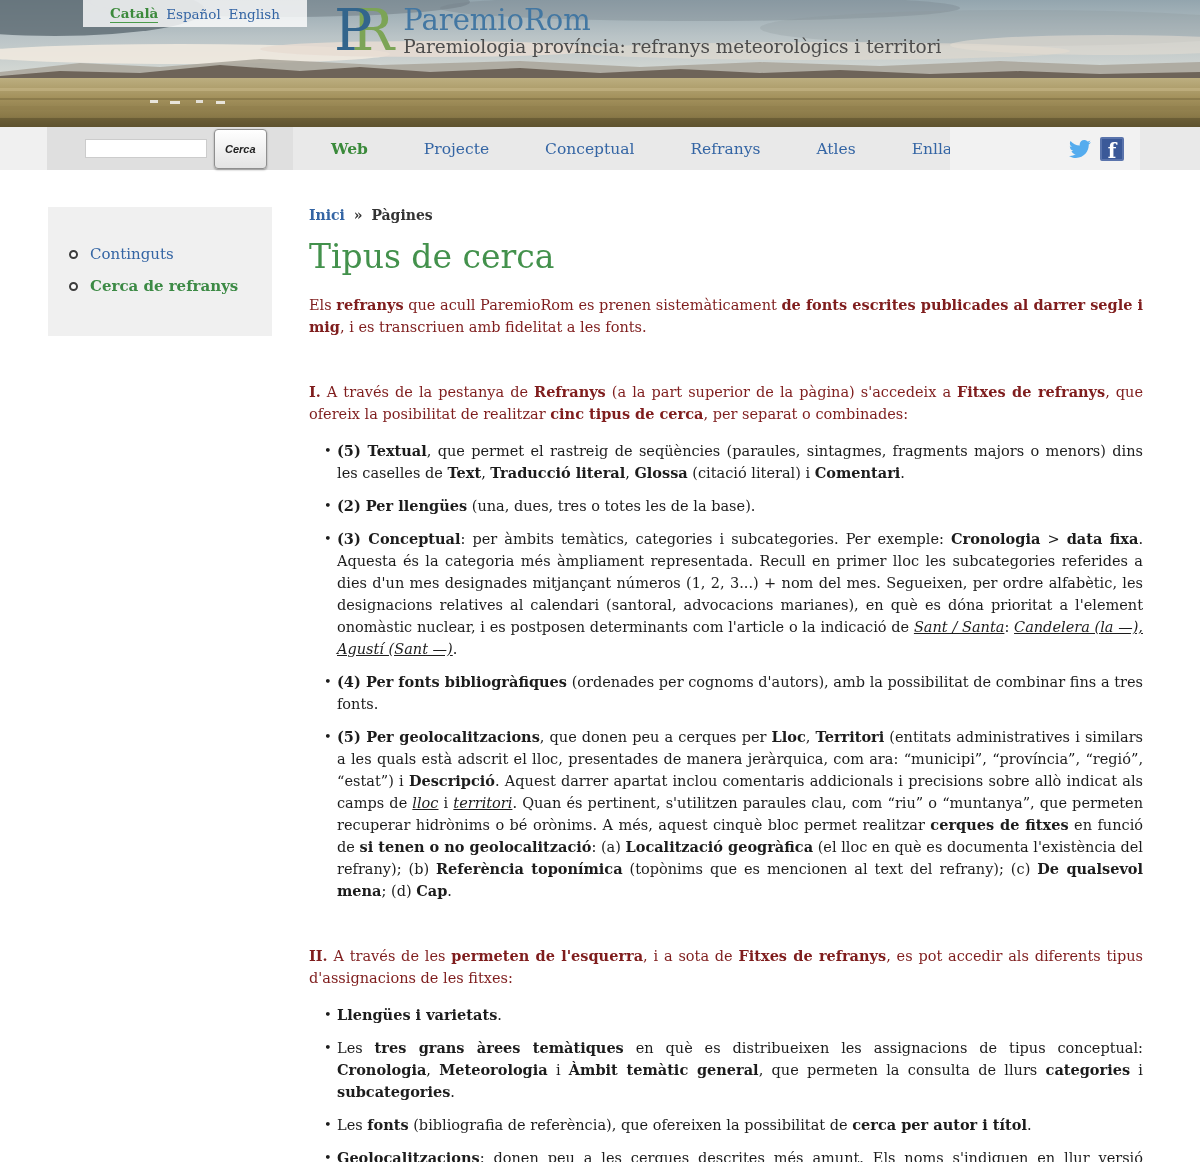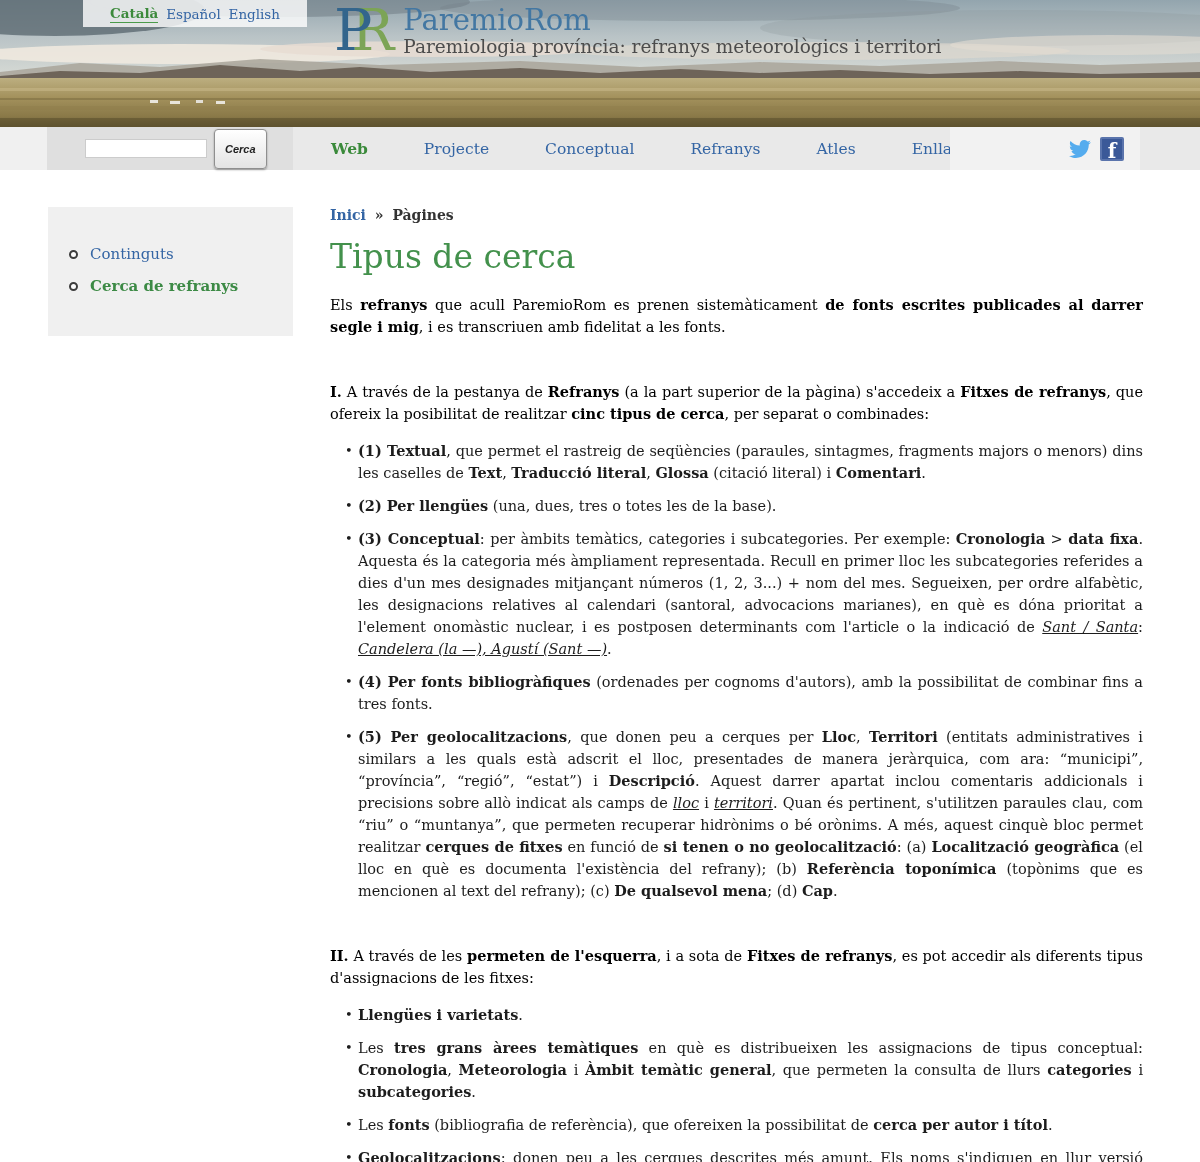--- a/index.html
+++ b/index.html
@@ -41,35 +41,35 @@
     background:#f2f2f2; display:flex; align-items:center; justify-content:flex-end;
     padding-right:16px; gap:7px; }
   .tw-icon { width:26px; height:22px; cursor:pointer; }
   .tw-icon svg { width:26px; height:22px; fill:#55acee; display:block; }
   .fb-icon { width:24px; height:24px; background:#3b5998; border:2px solid #5a74ac;
     border-radius:2px; color:#fff; display:flex; align-items:flex-end; justify-content:center;
     font-size:20px; font-weight:bold; line-height:16px; cursor:pointer; overflow:hidden; }
 
   
   .main { display:flex; align-items:flex-start; padding:37px 57px 0 48px; min-height:770px; }
-  .sidebar { width:245px; flex-shrink:0; background:#f0f0f0; padding:25px 0 27px; }
+  .sidebar { width:224px; flex-shrink:0; background:#f0f0f0; padding:25px 0 27px; }
   .sidebar ul { list-style:none; margin:0; padding:0; }
   .sidebar li { position:relative; padding-left:42px; margin:13px 0; font-size:15px; line-height:19px; }
   .sidebar li::before { content:""; position:absolute; left:21px; top:5px; width:5px; height:5px;
     border:2px solid #3d3d3d; border-radius:50%; background:#fdfdfd; }
   .sidebar a { color:#3465a4; text-decoration:none; cursor:pointer; }
   .sidebar li.active a { color:#3c8a45; font-weight:bold; }
 
   .content { flex:1; margin-left:37px; }
   .breadcrumb { font-size:14px; color:#333;font-weight:bold; }
   .breadcrumb a { color:#3465a4; text-decoration:none; cursor:pointer; }
   .bc-sep { margin:0 4px; }
   .page-title { font-size:33px; color:#43914c; font-weight:normal; margin:19px 0 0; line-height:30px; }
 
-  .body-p { font-size:14.5px; line-height:22px; color:#000000; text-align:justify; margin:0; }
+  .body-p { font-size:14.5px; line-height:22px; color:#7f1d1d; text-align:justify; margin:0; }
   .body-p.first { margin-top:22px; }
   .body-p.section { margin-top:43px; }
   .body-ul { margin:15px 0 0 15px; padding:0; list-style:none; }
   .body-ul li { position:relative; padding-left:13px; margin-bottom:11px;
     font-size:14.5px; line-height:22px; color:#1c1c1c; text-align:justify; }
   .body-ul li::before { content:"•"; position:absolute; left:0; top:0; font-size:13px; }
   strong { font-weight:bold; }
   em { font-style:italic;text-decoration:underline; }
 </style>
 </head>
@@ -166,21 +166,21 @@
       <div class="breadcrumb">
         <a>Inici</a>
         <span class="bc-sep">»</span>
         <span>Pàgines</span>
       </div>
       <h1 class="page-title">Tipus de cerca</h1>
       <div id="blocks">
           <p class="body-p first"><span>Els </span><strong>refranys</strong><span> que acull ParemioRom es prenen sistemàticament </span><strong>de fonts escrites publicades al darrer segle i mig</strong><span>, i es transcriuen amb fidelitat a les fonts.</span></p>
           <p class="body-p section"><strong>I.</strong><span> A través de la pestanya de </span><strong>Refranys</strong><span> (a la part superior de la pàgina) s'accedeix a </span><strong>Fitxes de refranys</strong><span>, que ofereix la posibilitat de realitzar </span><strong>cinc tipus de cerca</strong><span>, per separat o combinades:</span></p>
           <ul class="body-ul">
-            <li><strong>(1) Textual</strong><span>, que permet el rastreig de seqüències (paraules, sintagmes, fragments majors o menors) dins les caselles de </span><strong>Text</strong><span>, </span><strong>Traducció literal</strong><span>, </span><strong>Glossa</strong><span> (citació literal) i </span><strong>Comentari</strong><span>.</span></li>
+            <li><strong>(5) Textual</strong><span>, que permet el rastreig de seqüències (paraules, sintagmes, fragments majors o menors) dins les caselles de </span><strong>Text</strong><span>, </span><strong>Traducció literal</strong><span>, </span><strong>Glossa</strong><span> (citació literal) i </span><strong>Comentari</strong><span>.</span></li>
             <li><strong>(2) Per llengües</strong><span> (una, dues, tres o totes les de la base).</span></li>
             <li><strong>(3) Conceptual</strong><span>: per àmbits temàtics, categories i subcategories. Per exemple: </span><strong>Cronologia</strong><span> &gt; </span><strong>data fixa</strong><span>. Aquesta és la categoria més àmpliament representada. Recull en primer lloc les subcategories referides a dies d'un mes designades mitjançant números (1, 2, 3...) + nom del mes. Segueixen, per ordre alfabètic, les designacions relatives al calendari (santoral, advocacions marianes), en què es dóna prioritat a l'element onomàstic nuclear, i es postposen determinants com l'article o la indicació de </span><em>Sant / Santa</em><span>: </span><em>Candelera (la —), Agustí (Sant —)</em><span>.</span></li>
             <li><strong>(4) Per fonts bibliogràfiques</strong><span> (ordenades per cognoms d'autors), amb la possibilitat de combinar fins a tres fonts.</span></li>
             <li><strong>(5) Per geolocalitzacions</strong><span>, que donen peu a cerques per </span><strong>Lloc</strong><span>, </span><strong>Territori</strong><span> (entitats administratives i similars a les quals està adscrit el lloc, presentades de manera jeràrquica, com ara: “municipi”, “província”, “regió”, “estat”) i </span><strong>Descripció</strong><span>. Aquest darrer apartat inclou comentaris addicionals i precisions sobre allò indicat als camps de </span><em>lloc</em><span> i </span><em>territori</em><span>. Quan és pertinent, s'utilitzen paraules clau, com “riu” o “muntanya”, que permeten recuperar hidrònims o bé orònims. A més, aquest cinquè bloc permet realitzar </span><strong>cerques de fitxes</strong><span> en funció de </span><strong>si tenen o no geolocalització</strong><span>: (a) </span><strong>Localització geogràfica</strong><span> (el lloc en què es documenta l'existència del refrany); (b) </span><strong>Referència toponímica</strong><span> (topònims que es mencionen al text del refrany); (c) </span><strong>De qualsevol mena</strong><span>; (d) </span><strong>Cap</strong><span>.</span></li>
           </ul>
           <p class="body-p section"><strong>II.</strong><span> A través de les </span><strong>permeten de l'esquerra</strong><span>, i a sota de </span><strong>Fitxes de refranys</strong><span>, es pot accedir als diferents tipus d'assignacions de les fitxes:</span></p>
           <ul class="body-ul">
             <li><strong>Llengües i varietats</strong><span>.</span></li>
             <li><span>Les </span><strong>tres grans àrees temàtiques</strong><span> en què es distribueixen les assignacions de tipus conceptual: </span><strong>Cronologia</strong><span>, </span><strong>Meteorologia</strong><span> i </span><strong>Àmbit temàtic general</strong><span>, que permeten la consulta de llurs </span><strong>categories</strong><span> i </span><strong>subcategories</strong><span>.</span></li>
             <li><span>Les </span><strong>fonts</strong><span> (bibliografia de referència), que ofereixen la possibilitat de </span><strong>cerca per autor i títol</strong><span>.</span></li>

